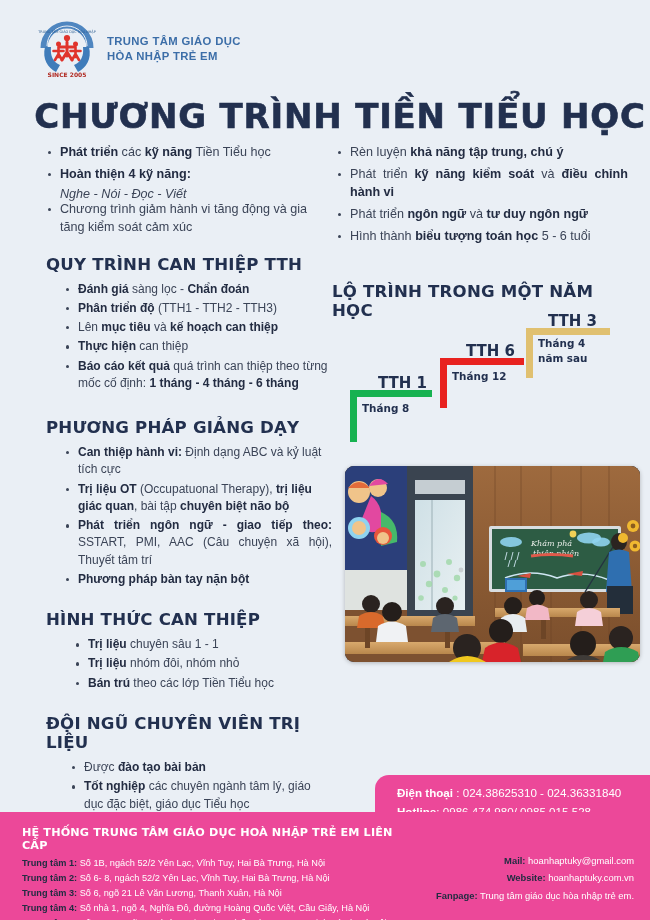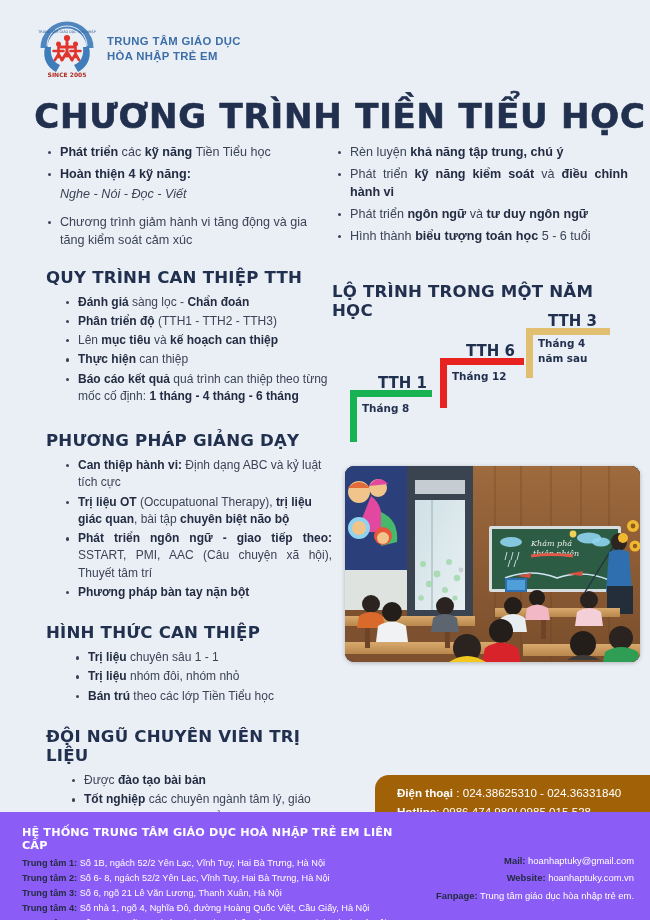--- a/index.html
+++ b/index.html
@@ -43,21 +43,21 @@
     font-size:12.6px; line-height:1.42; color:#3b4457;
   }
   ul.bl > li::before {
     content:""; position:absolute; left:2px; top:7px;
     width:3.4px; height:3.4px; border-radius:50%; background:#3b4457;
   }
   ul.bl.tight > li { margin-bottom:2px; font-size:12px; line-height:1.44; }
   ul.bl.inset { padding-left:18px; }
   b { color:#232c42; font-weight:700; }
   .ital { font-style:italic; font-size:12.6px; color:#3b4457; padding-left:14px;
-          display:block; margin:-1px 0 13px 0; }
+          display:block; margin:-1px 0 0 0; }
   .just { text-align:justify; }
 
   h2.sec {
     font-size:16.6px; font-weight:800; color:#22304f; letter-spacing:.2px;
     text-transform:uppercase; margin:0 0 7px 0;
     font-family:"DejaVu Sans", sans-serif;
   }
   .sec-block { margin-top:18px; }
 
   
@@ -79,30 +79,30 @@
   .photo {
     position:absolute; left:345px; top:466px; width:295px; height:196px;
     border-radius:9px; overflow:hidden; background:#1d2b44;
     box-shadow:0 1px 4px rgba(0,0,0,.25);
   }
   .photo svg { display:block; width:100%; height:100%; }
 
   
   .contact-box {
     position:absolute; left:375px; top:775px; width:275px; height:57px;
-    background:#a16207; border-radius:14px 0 0 14px;
+    background:#ec4899; border-radius:14px 0 0 14px;
     padding:9px 0 0 22px; color:#ffffff;
   }
   .contact-box .row { font-size:11.6px; line-height:1.62; white-space:nowrap; }
   .contact-box .row b { color:#ffffff; font-weight:700; }
 
   
   .footer {
     position:absolute; left:0; top:812px; width:650px; height:108px;
-    background:#8b5cf6; color:#ffffff;
+    background:#ec4899; color:#ffffff;
   }
   .footer .f-left { position:absolute; left:22px; top:14px; width:390px; }
   .footer .f-title {
     font-size:11.2px; font-weight:800; letter-spacing:.15px; margin-bottom:4px;
     font-family:"DejaVu Sans", sans-serif;
   }
   .footer .f-row { font-size:9.2px; line-height:1.62; white-space:nowrap; }
   .footer .f-row b { font-weight:700; }
   .footer .f-right { position:absolute; right:16px; top:40px; text-align:right; }
   .footer .f-row2 { font-size:9.4px; line-height:1.85; white-space:nowrap; }

